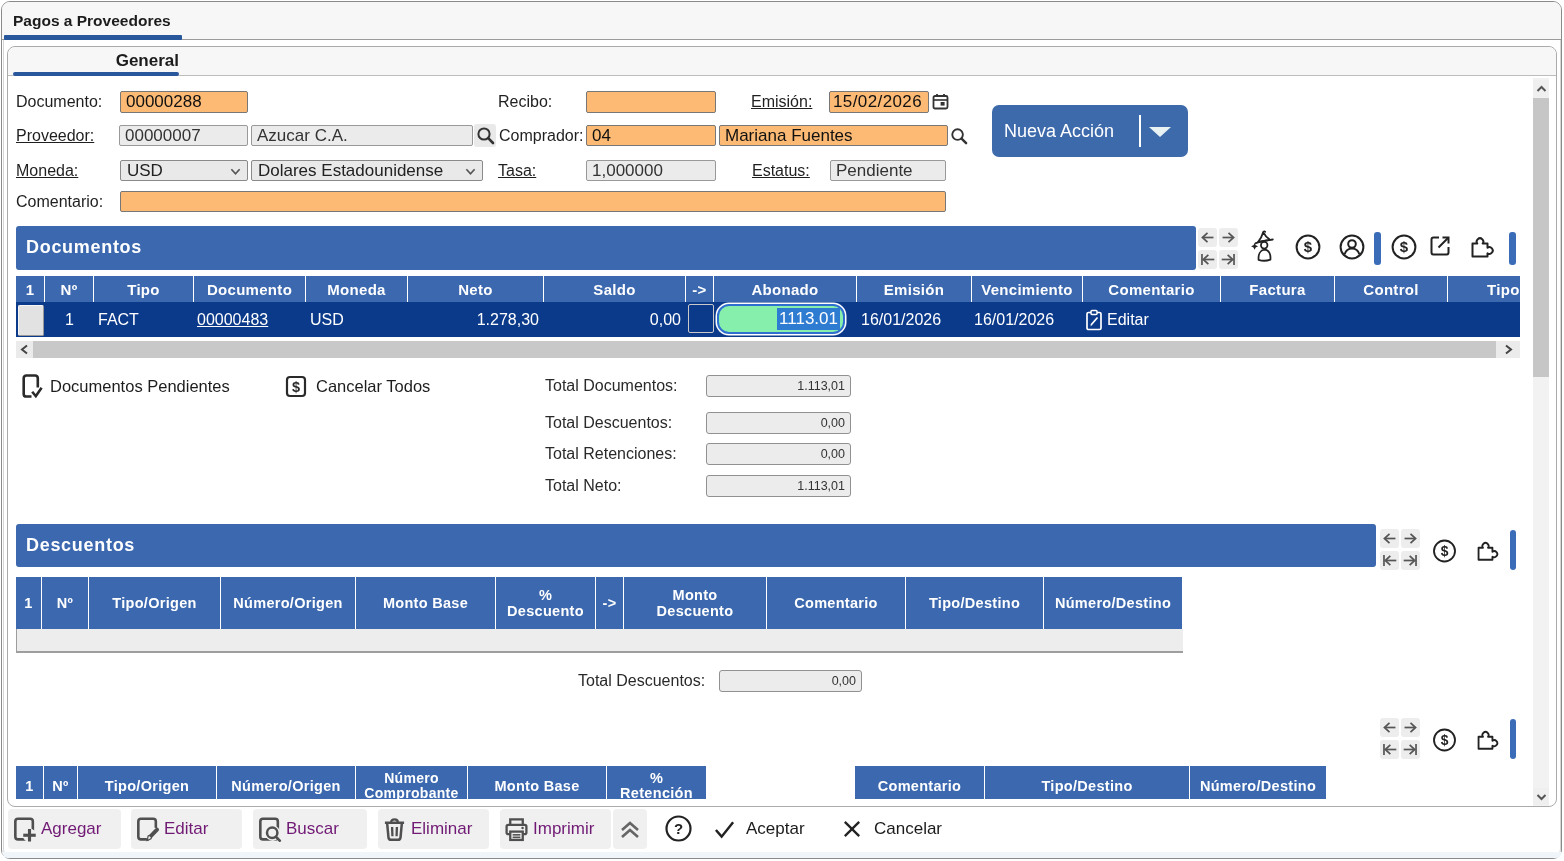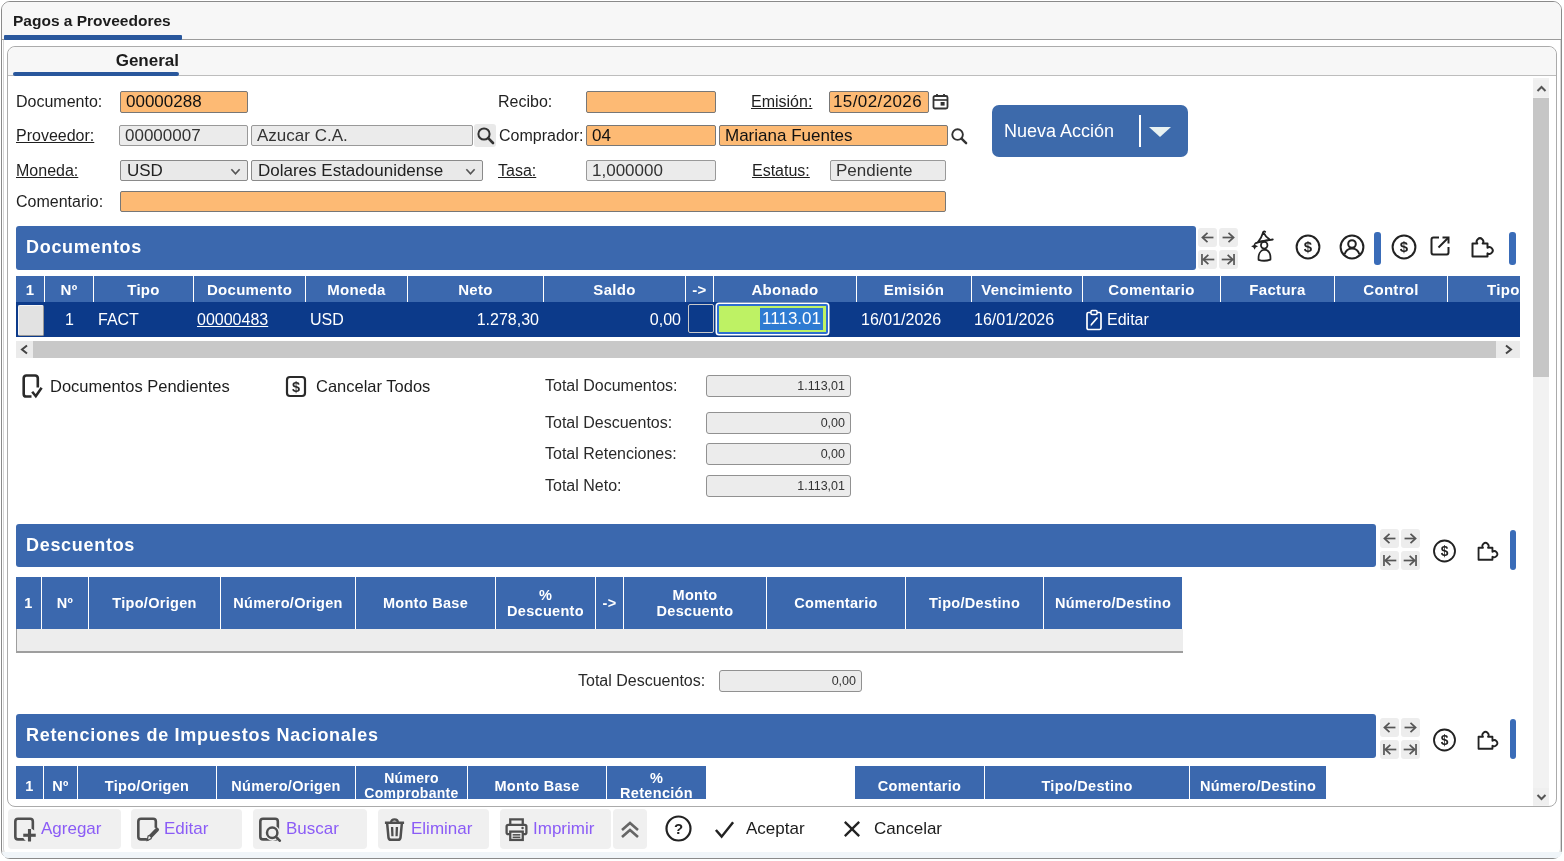--- a/index.html
+++ b/index.html
@@ -7,21 +7,21 @@
 .lbl{font-size:16px;color:#1f1f1f;line-height:22px;white-space:nowrap}
 .lblu{text-decoration:underline}
 .inp{background:#fdba74;border:1px solid #777;border-radius:2px;font-size:17px;color:#111;line-height:20px;padding:0 5px;white-space:nowrap;overflow:hidden}
 .ginp{background:#ebebeb;border:1px solid #999;border-radius:2px;font-size:17px;color:#333;line-height:19px;padding:0 5px;white-space:nowrap;overflow:hidden}
 .sel{background:#e9e9e9;border:1px solid #8a8a8a;border-radius:2px;font-size:17px;color:#222;line-height:19px;padding:0 6px;white-space:nowrap}
 .secbar{background:#3b68ae;border-radius:3px;color:#fff;font-size:18px;font-weight:bold;letter-spacing:.7px}
 .th{background:#3b68ae;color:#fff;font-size:15px;font-weight:bold;letter-spacing:.3px;display:flex;align-items:center;justify-content:center;text-align:center;border-right:1px solid #fff;line-height:15px}
 .navbox{background:#ededed;border-radius:3px;display:flex;align-items:center;justify-content:center}
 .bluebar{background:#3a6cb8;border-radius:3px}
 .tbtn{background:#f0f0f0;border-radius:4px}
-.tbtxt{font-size:17px;color:#8b5cf6;line-height:40px;white-space:nowrap}
+.tbtxt{font-size:17px;color:#701a75;line-height:40px;white-space:nowrap}
 .rowtxt{color:#fff;font-size:16px;line-height:35px;white-space:nowrap}
 </style></head><body>
 <div class="a" style="left:1px;top:1px;width:1561px;height:858px;border:1px solid #8a8a8a;border-radius:9px;background:#fff"></div>
 <div class="a" style="left:3px;top:40px;width:1558px;height:817px;border-left:1px solid #d6d6d6;border-right:1px solid #d6d6d6;border-bottom:1px solid #d6d6d6;border-radius:0 0 8px 8px"></div>
 <div class="a" style="left:2px;top:2px;width:1559px;height:38px;background:#f7f7f7;border-bottom:1px solid #9b9b9b;border-radius:8px 8px 0 0"></div>
 <div class="a" style="left:13px;top:12px;font-size:15.5px;font-weight:bold;color:#1c1c1c">Pagos a Proveedores</div>
 <div class="a" style="left:4px;top:35px;width:178px;height:5px;background:#29579c;border-radius:1px"></div>
 <div class="a" style="left:7px;top:46px;width:1550px;height:761px;border:1px solid #ababab;border-radius:8px;background:#fff"></div>
 <div class="a" style="left:8px;top:47px;width:1548px;height:29px;background:#f7f7f7;border-bottom:1px solid #bdbdbd;border-radius:8px 8px 0 0"></div>
 <div class="a" style="left:13px;top:51px;width:166px;text-align:right;font-size:17px;font-weight:bold;color:#1c1c1c">General</div>
@@ -154,21 +154,21 @@
   </div>
 <div class="a" style="left:16px;top:302px;width:1504px;height:35px;background:#0c3a8a">
     <div class="a" style="left:1.5px;top:2.5px;width:26px;height:31px;background:#e2e2e2;border:1px solid #999;border-top-color:#f6f6f6;border-left-color:#f6f6f6;border-radius:2px"></div>
     <div class="a rowtxt" style="left:29px;top:0;width:49px;text-align:center">1</div>
     <div class="a rowtxt" style="left:82px;top:0">FACT</div>
     <div class="a rowtxt" style="left:181px;top:0;text-decoration:underline">00000483</div>
     <div class="a rowtxt" style="left:294px;top:0">USD</div>
     <div class="a rowtxt" style="left:392px;top:0;width:131px;text-align:right">1.278,30</div>
     <div class="a rowtxt" style="left:528px;top:0;width:137px;text-align:right">0,00</div>
     <div class="a" style="left:672px;top:2px;width:26px;height:29px;border:1px solid #c9c9c9;border-radius:2px"></div>
-    <div class="a" style="left:701px;top:2px;width:111px;height:30px;background:#bef264;border:2px solid #2e6fd0;border-radius:2px;box-shadow:0 0 0 1.5px #fff">
+    <div class="a" style="left:701px;top:2px;width:128px;height:30px;background:#86efac;border:2px solid #2e6fd0;border-radius:12px;box-shadow:0 0 0 1.5px #fff">
       <div class="a" style="right:3px;top:2px;bottom:2px;background:#2e7bd2;color:#fff;font-size:17px;line-height:22px;padding:0 2px">1113.01</div>
     </div>
     <div class="a rowtxt" style="left:845px;top:0">16/01/2026</div>
     <div class="a rowtxt" style="left:958px;top:0">16/01/2026</div>
     <svg class="a" style="left:1069px;top:7px" width="18" height="22" viewBox="0 0 18 22">
       <rect x="2" y="3.5" width="14" height="17" rx="1.5" fill="none" stroke="#fff" stroke-width="1.7"></rect>
       <rect x="6" y="1.5" width="6" height="4" rx="1" fill="#0c3a8a" stroke="#fff" stroke-width="1.5"></rect>
       <line x1="6" y1="16" x2="12.5" y2="8.5" stroke="#fff" stroke-width="1.7"></line>
       <path d="M5.2 17.2 l1-.2 .8-2.2 Z" fill="#fff"></path>
     </svg>
@@ -251,23 +251,20 @@
     <div class="th a" style="left:580px;top:0;width:28px;height:52px;font-size:14.5px;line-height:16px">-&gt;</div>
     <div class="th a" style="left:608px;top:0;width:143px;height:52px;font-size:14.5px;line-height:16px">Monto<br>Descuento</div>
     <div class="th a" style="left:751px;top:0;width:139px;height:52px;font-size:14.5px;line-height:16px">Comentario</div>
     <div class="th a" style="left:890px;top:0;width:138px;height:52px;font-size:14.5px;line-height:16px">Tipo/Destino</div>
     <div class="th a" style="left:1028px;top:0;width:139px;height:52px;font-size:14.5px;line-height:16px">Número/Destino</div>
   </div>
 <div class="a" style="left:16px;top:629px;width:1167px;height:24px;background:#ededed;border-left:1px solid #9e9e9e;border-bottom:2px solid #9e9e9e"></div>
 <div class="a" style="left:578px;top:670px;font-size:16px;color:#2a2a2a;line-height:22px">Total Descuentos:</div>
 <div class="a" style="left:719px;top:670px;width:143px;height:22px;background:#ececec;border:1px solid #919191;border-radius:3px;font-size:12.5px;color:#333;line-height:20px;text-align:right;padding:0 5px">0,00</div>
 <div class="a" style="left:0;top:700px;width:1530px;height:99px;overflow:hidden">
-    <div class="a secbar" style="left:16px;top:14px;width:1360px;height:44px">
-      <span class="a" style="left:10px;top:11px">Retenciones de Impuestos Nacionales</span>
-    </div>
     <div class="a navbox" style="left:1380px;top:18px;width:19px;height:19px">
       <svg width="17" height="17" viewBox="0 0 20 20">
         <line x1="17" y1="10" x2="5" y2="10" stroke="#555" stroke-width="2"></line>
         <path d="M10 4.5 L4 10 L10 15.5" fill="none" stroke="#555" stroke-width="2"></path>
       </svg>
     </div>
     <div class="a navbox" style="left:1401px;top:18px;width:19px;height:19px">
       <svg width="17" height="17" viewBox="0 0 20 20">
         <line x1="3" y1="10" x2="15" y2="10" stroke="#555" stroke-width="2"></line>
         <path d="M10 4.5 L16 10 L10 15.5" fill="none" stroke="#555" stroke-width="2"></path>

